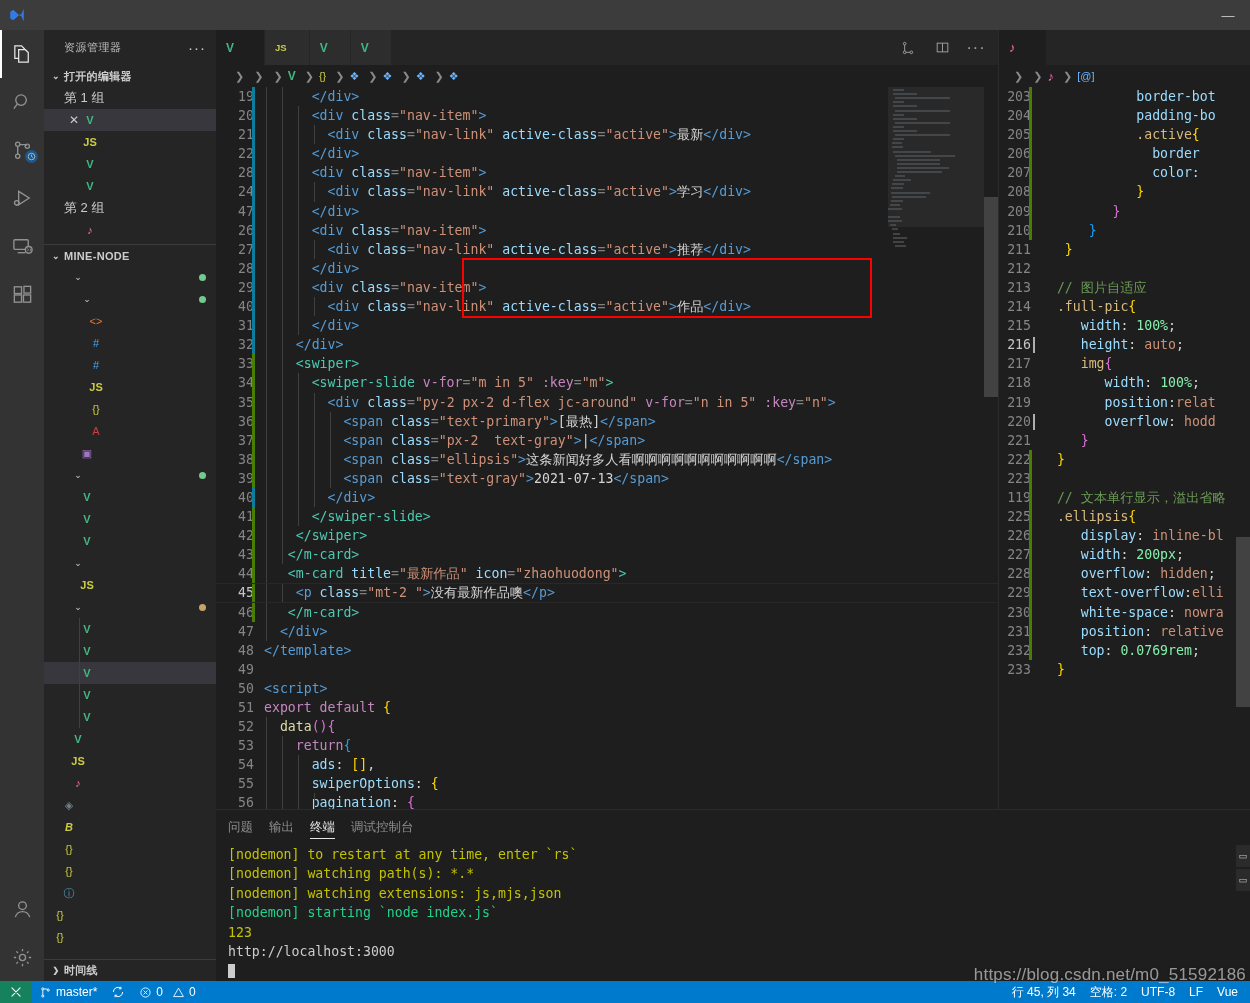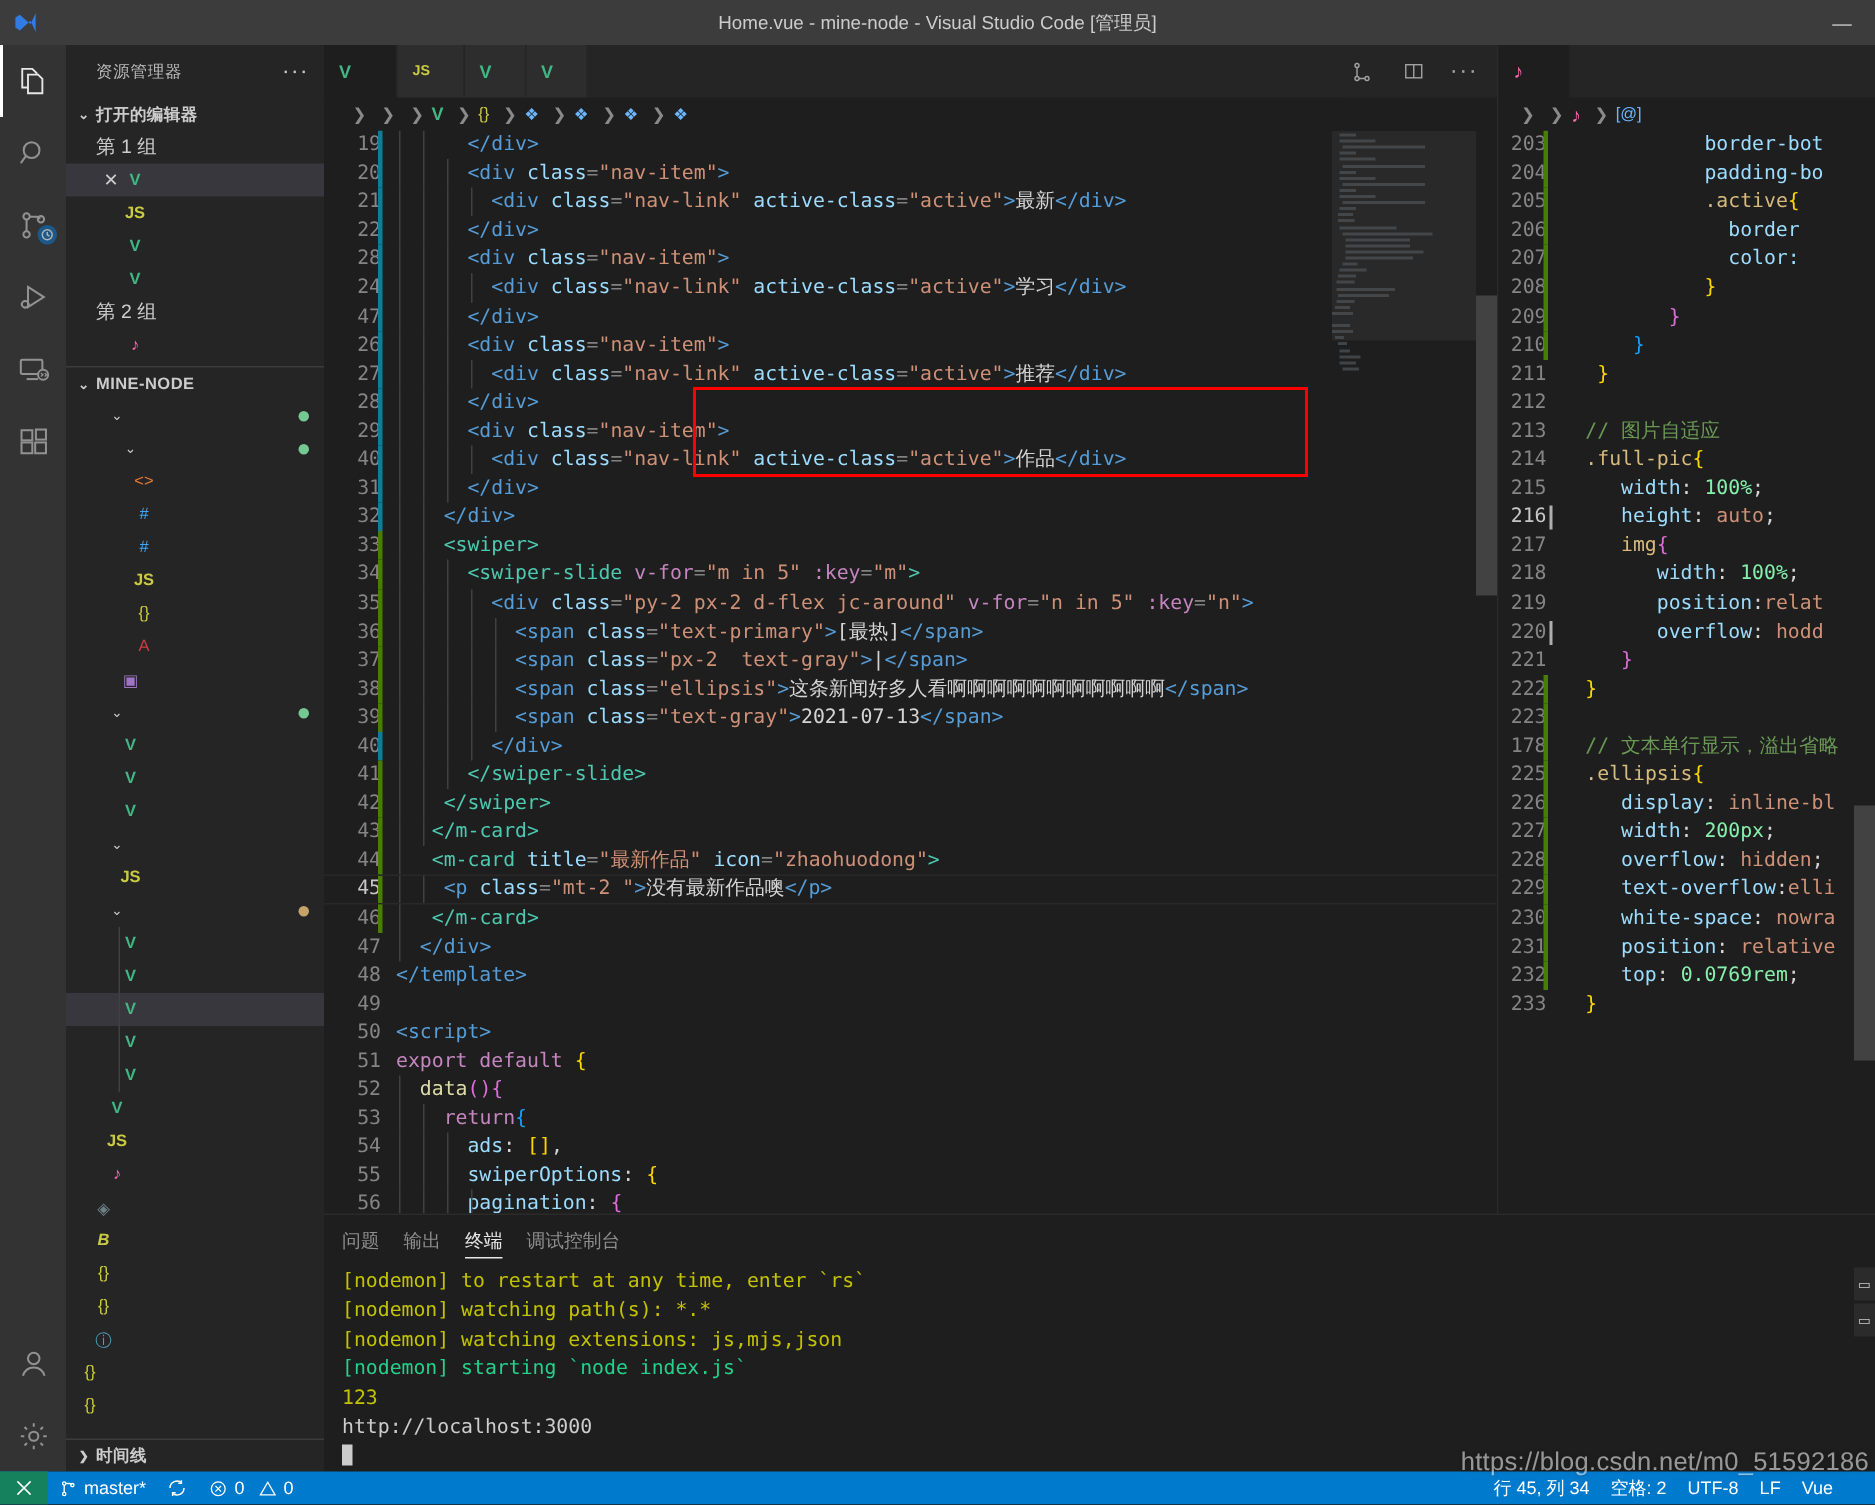--- a/index.html
+++ b/index.html
@@ -218,21 +218,20 @@
 <body>
 
 <div id="app">
 
   <div class="titlebar">
     <div class="vscode-logo">
       <svg width="18" height="18" viewBox="0 0 24 24">
         <path d="M3 7.5 L7 5 L16.5 13.5 L21 3.5 L21 20.5 L16.5 10.5 L7 19 L3 16.5 Z" fill="#2f80ed" opacity=".95"></path>
       </svg>
     </div>
-    <div class="win-title">Home.vue - mine-node - Visual Studio Code [管理员]</div>
     <div class="win-ctrl">
       <div class="win-btn">—</div>
     </div>
   </div>
 
   <div class="bodyrow">
 
     <div class="activitybar">
       <div class="act-icon active">
         <svg width="23" height="23" viewBox="0 0 24 24" fill="none" stroke="#e7e7e7" stroke-width="1.3">
@@ -734,21 +733,21 @@
                   <div class="ln">214</div>
                   <div class="ln">215</div>
                   <div class="ln cur">216</div>
                   <div class="ln">217</div>
                   <div class="ln">218</div>
                   <div class="ln">219</div>
                   <div class="ln">220</div>
                   <div class="ln">221</div>
                   <div class="ln">222</div>
                   <div class="ln">223</div>
-                  <div class="ln">178</div>
+                  <div class="ln">119</div>
                   <div class="ln">225</div>
                   <div class="ln">226</div>
                   <div class="ln">227</div>
                   <div class="ln">228</div>
                   <div class="ln">229</div>
                   <div class="ln">230</div>
                   <div class="ln">231</div>
                   <div class="ln">232</div>
                   <div class="ln">233</div>
                 </div>
@@ -807,18 +806,18 @@
       <svg width="13" height="13" viewBox="0 0 24 24" fill="none" stroke="#fff" stroke-width="1.6" style="margin-left:5px">
         <path d="M12 4 L21 19.5 H3 Z"></path>
       </svg>
       <span>0</span>
     </div>
     <div class="sb-right">
       <div class="sb-cell">行 45, 列 34</div>
       <div class="sb-cell">空格: 2</div>
       <div class="sb-cell">UTF-8</div>
       <div class="sb-cell">LF</div>
-      <div class="sb-cell" style="padding-right:28px">Vue</div>
+      <div class="sb-cell" style="padding-right:12px">Vue</div>
     </div>
   </div>
 
   <div class="watermark">https://blog.csdn.net/m0_51592186</div>
 </div>
 
 </body></html>

